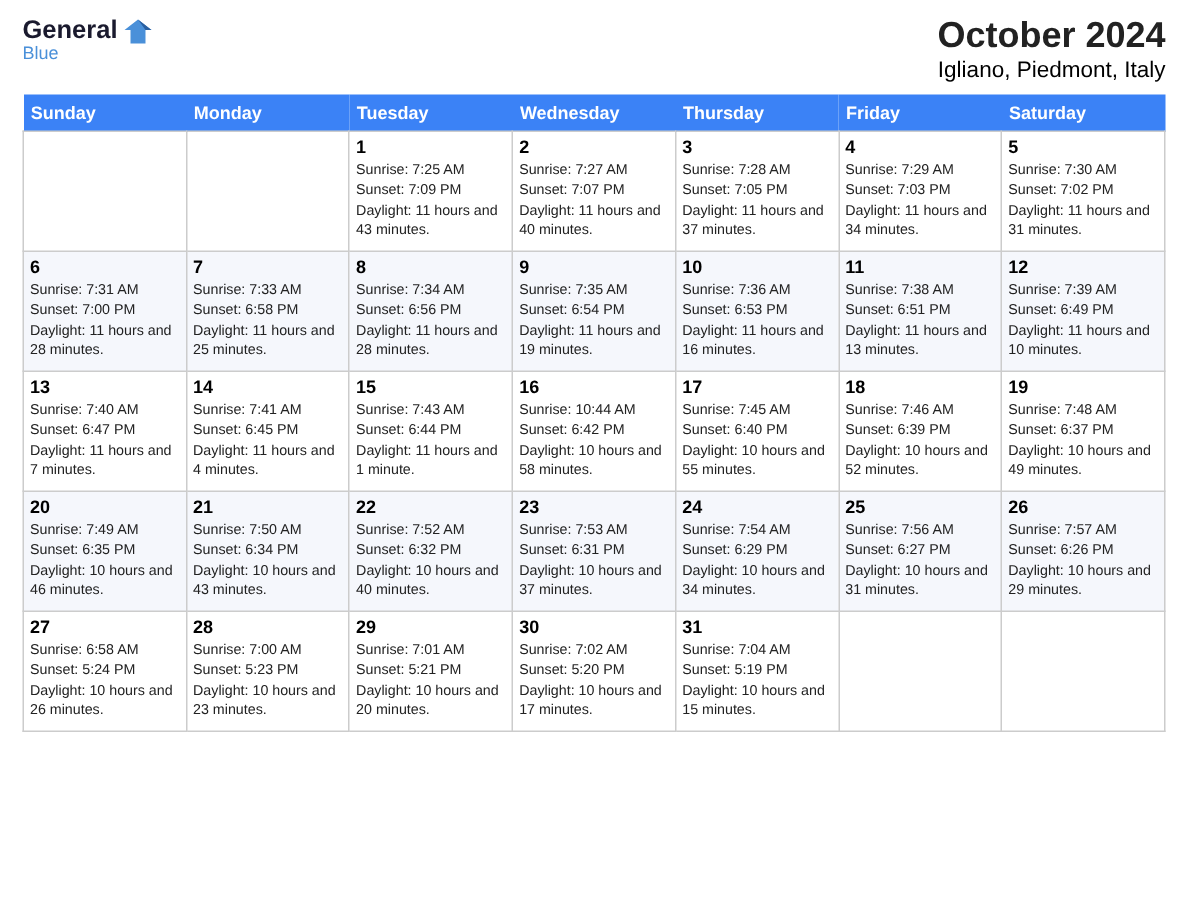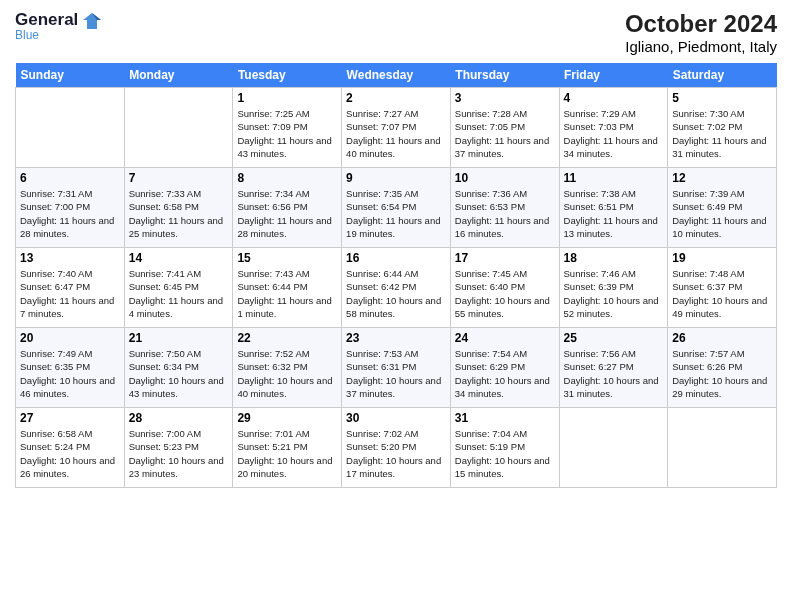--- a/index.html
+++ b/index.html
@@ -245,21 +245,21 @@
         <span class="day-num">15</span>
         <div class="day-info">
           <span>Sunrise: 7:43 AM</span><br>
           <span>Sunset: 6:44 PM</span><br>
           <span>Daylight: 11 hours and 1 minute.</span>
         </div>
       </td>
           <td>
         <span class="day-num">16</span>
         <div class="day-info">
-          <span>Sunrise: 6:44 AM</span><br>
+          <span>Sunrise: 10:44 AM</span><br>
           <span>Sunset: 6:42 PM</span><br>
           <span>Daylight: 10 hours and 58 minutes.</span>
         </div>
       </td>
           <td>
         <span class="day-num">17</span>
         <div class="day-info">
           <span>Sunrise: 7:45 AM</span><br>
           <span>Sunset: 6:40 PM</span><br>
           <span>Daylight: 10 hours and 55 minutes.</span>

